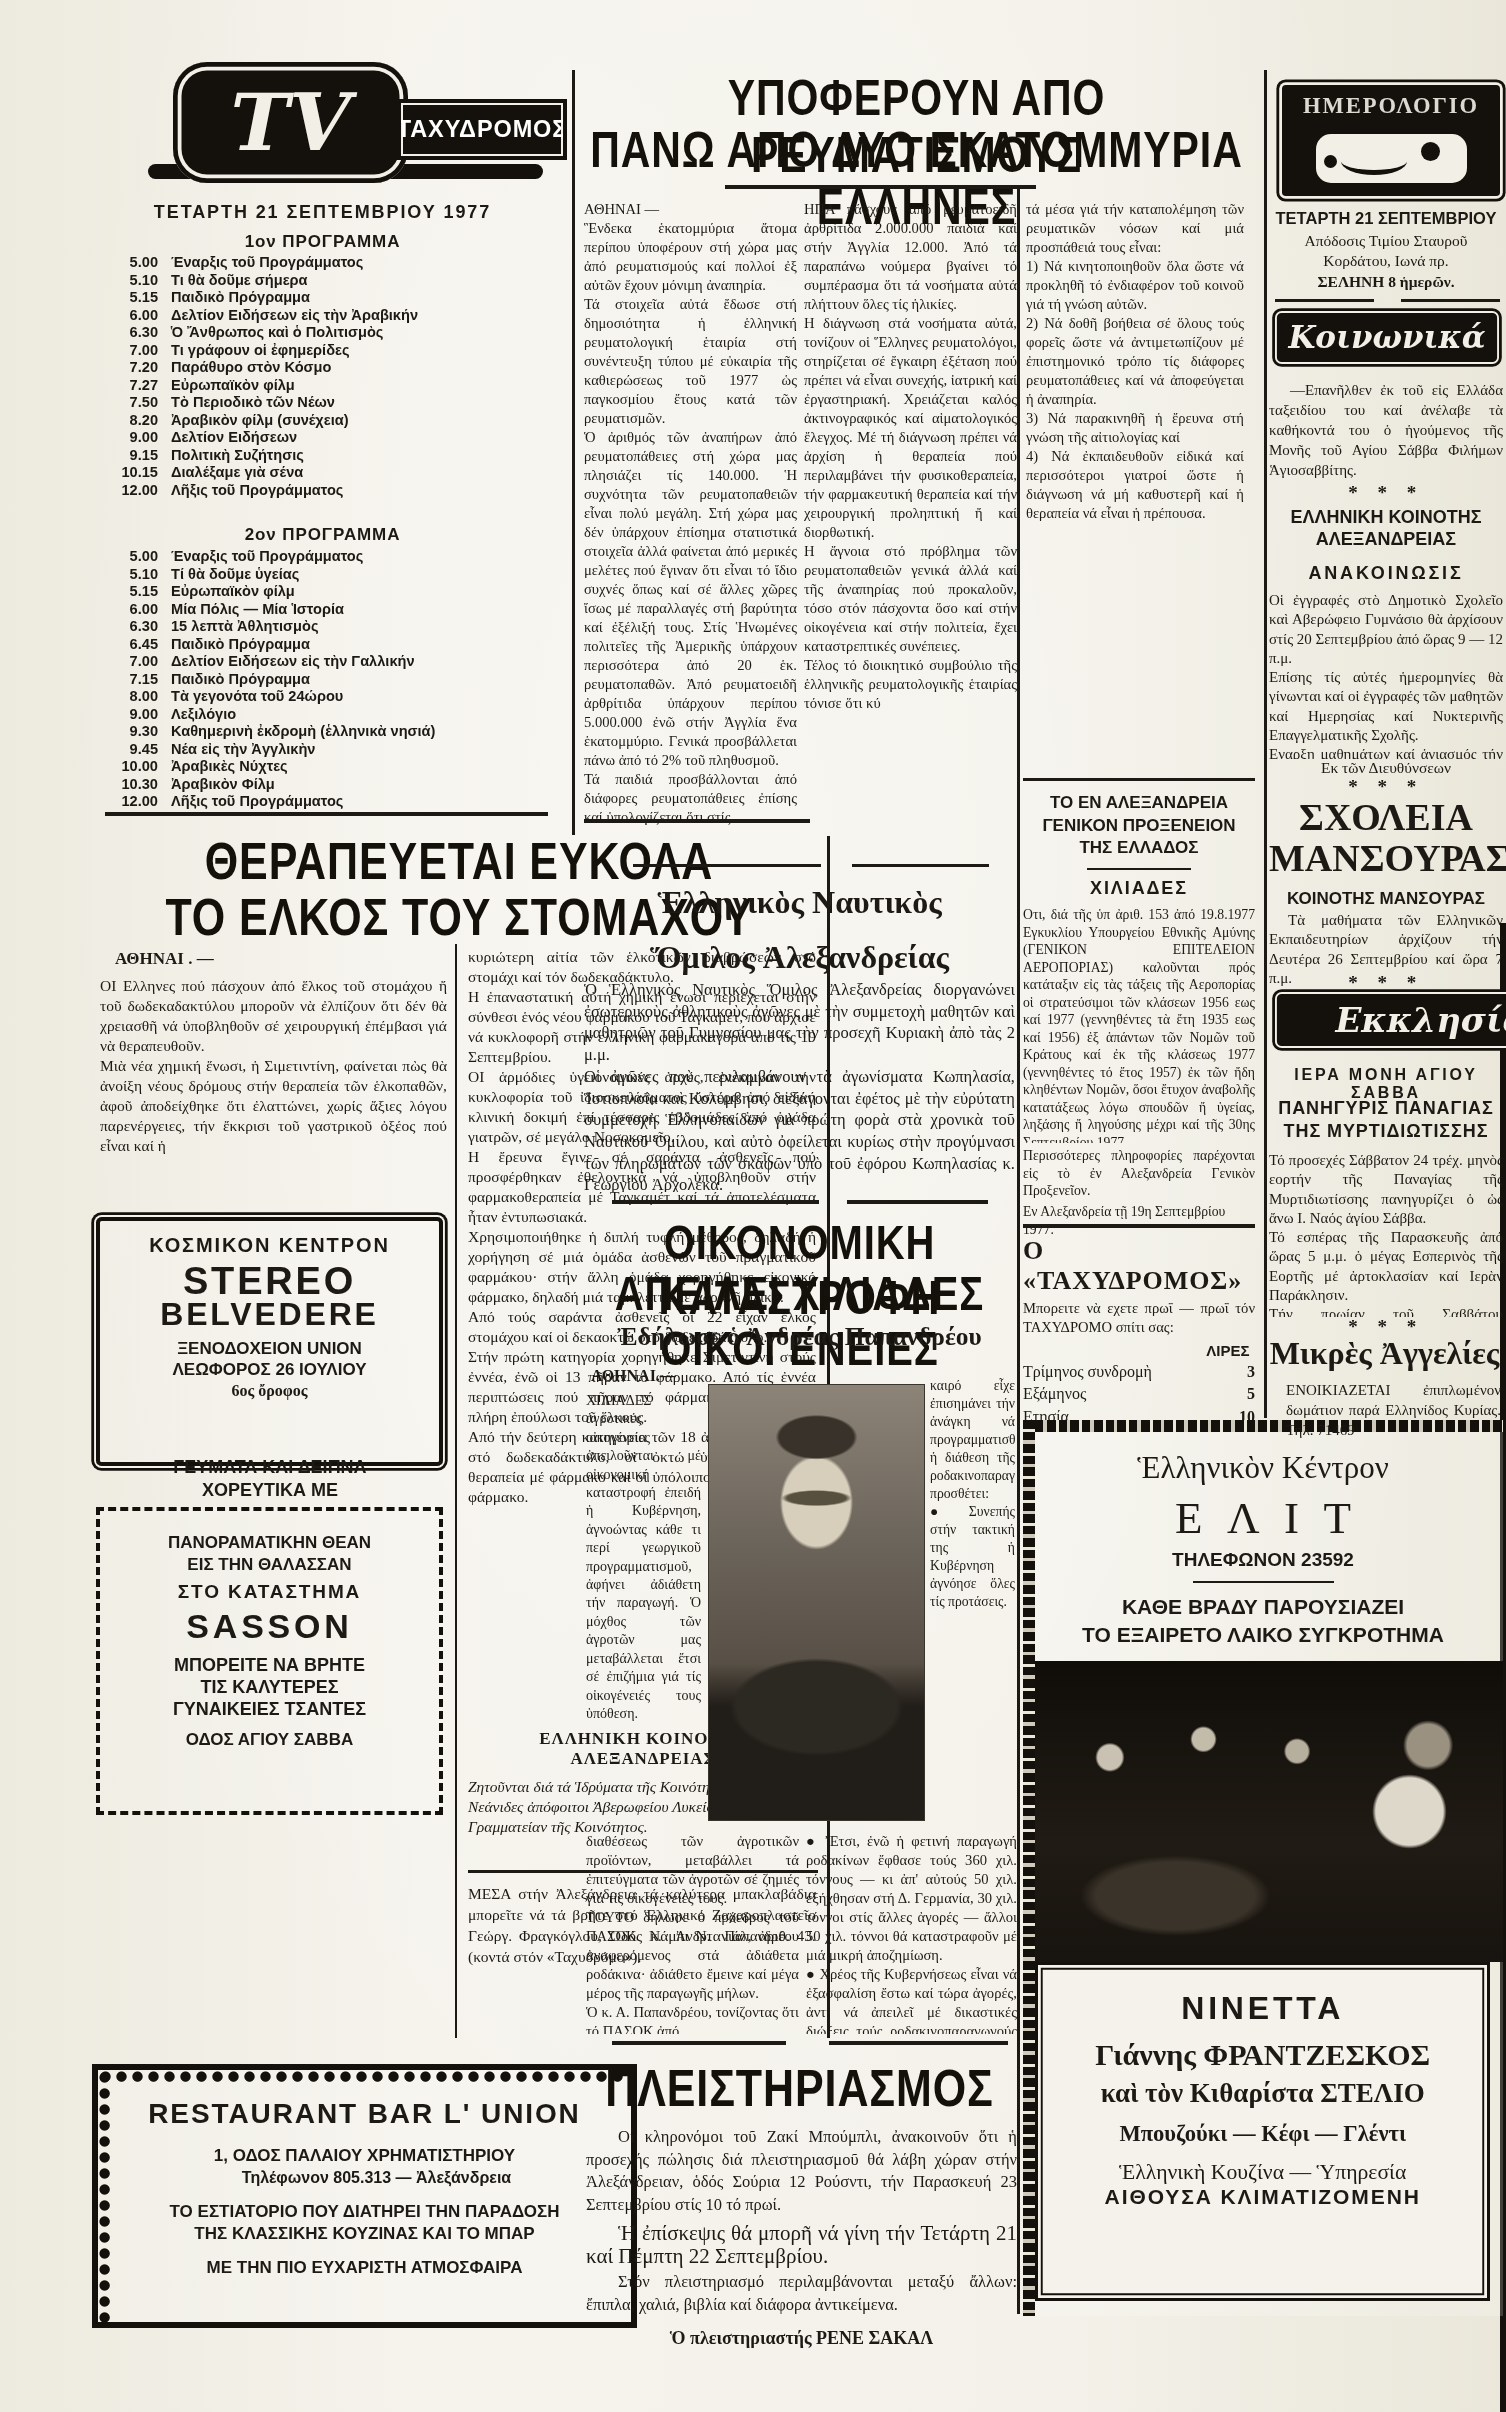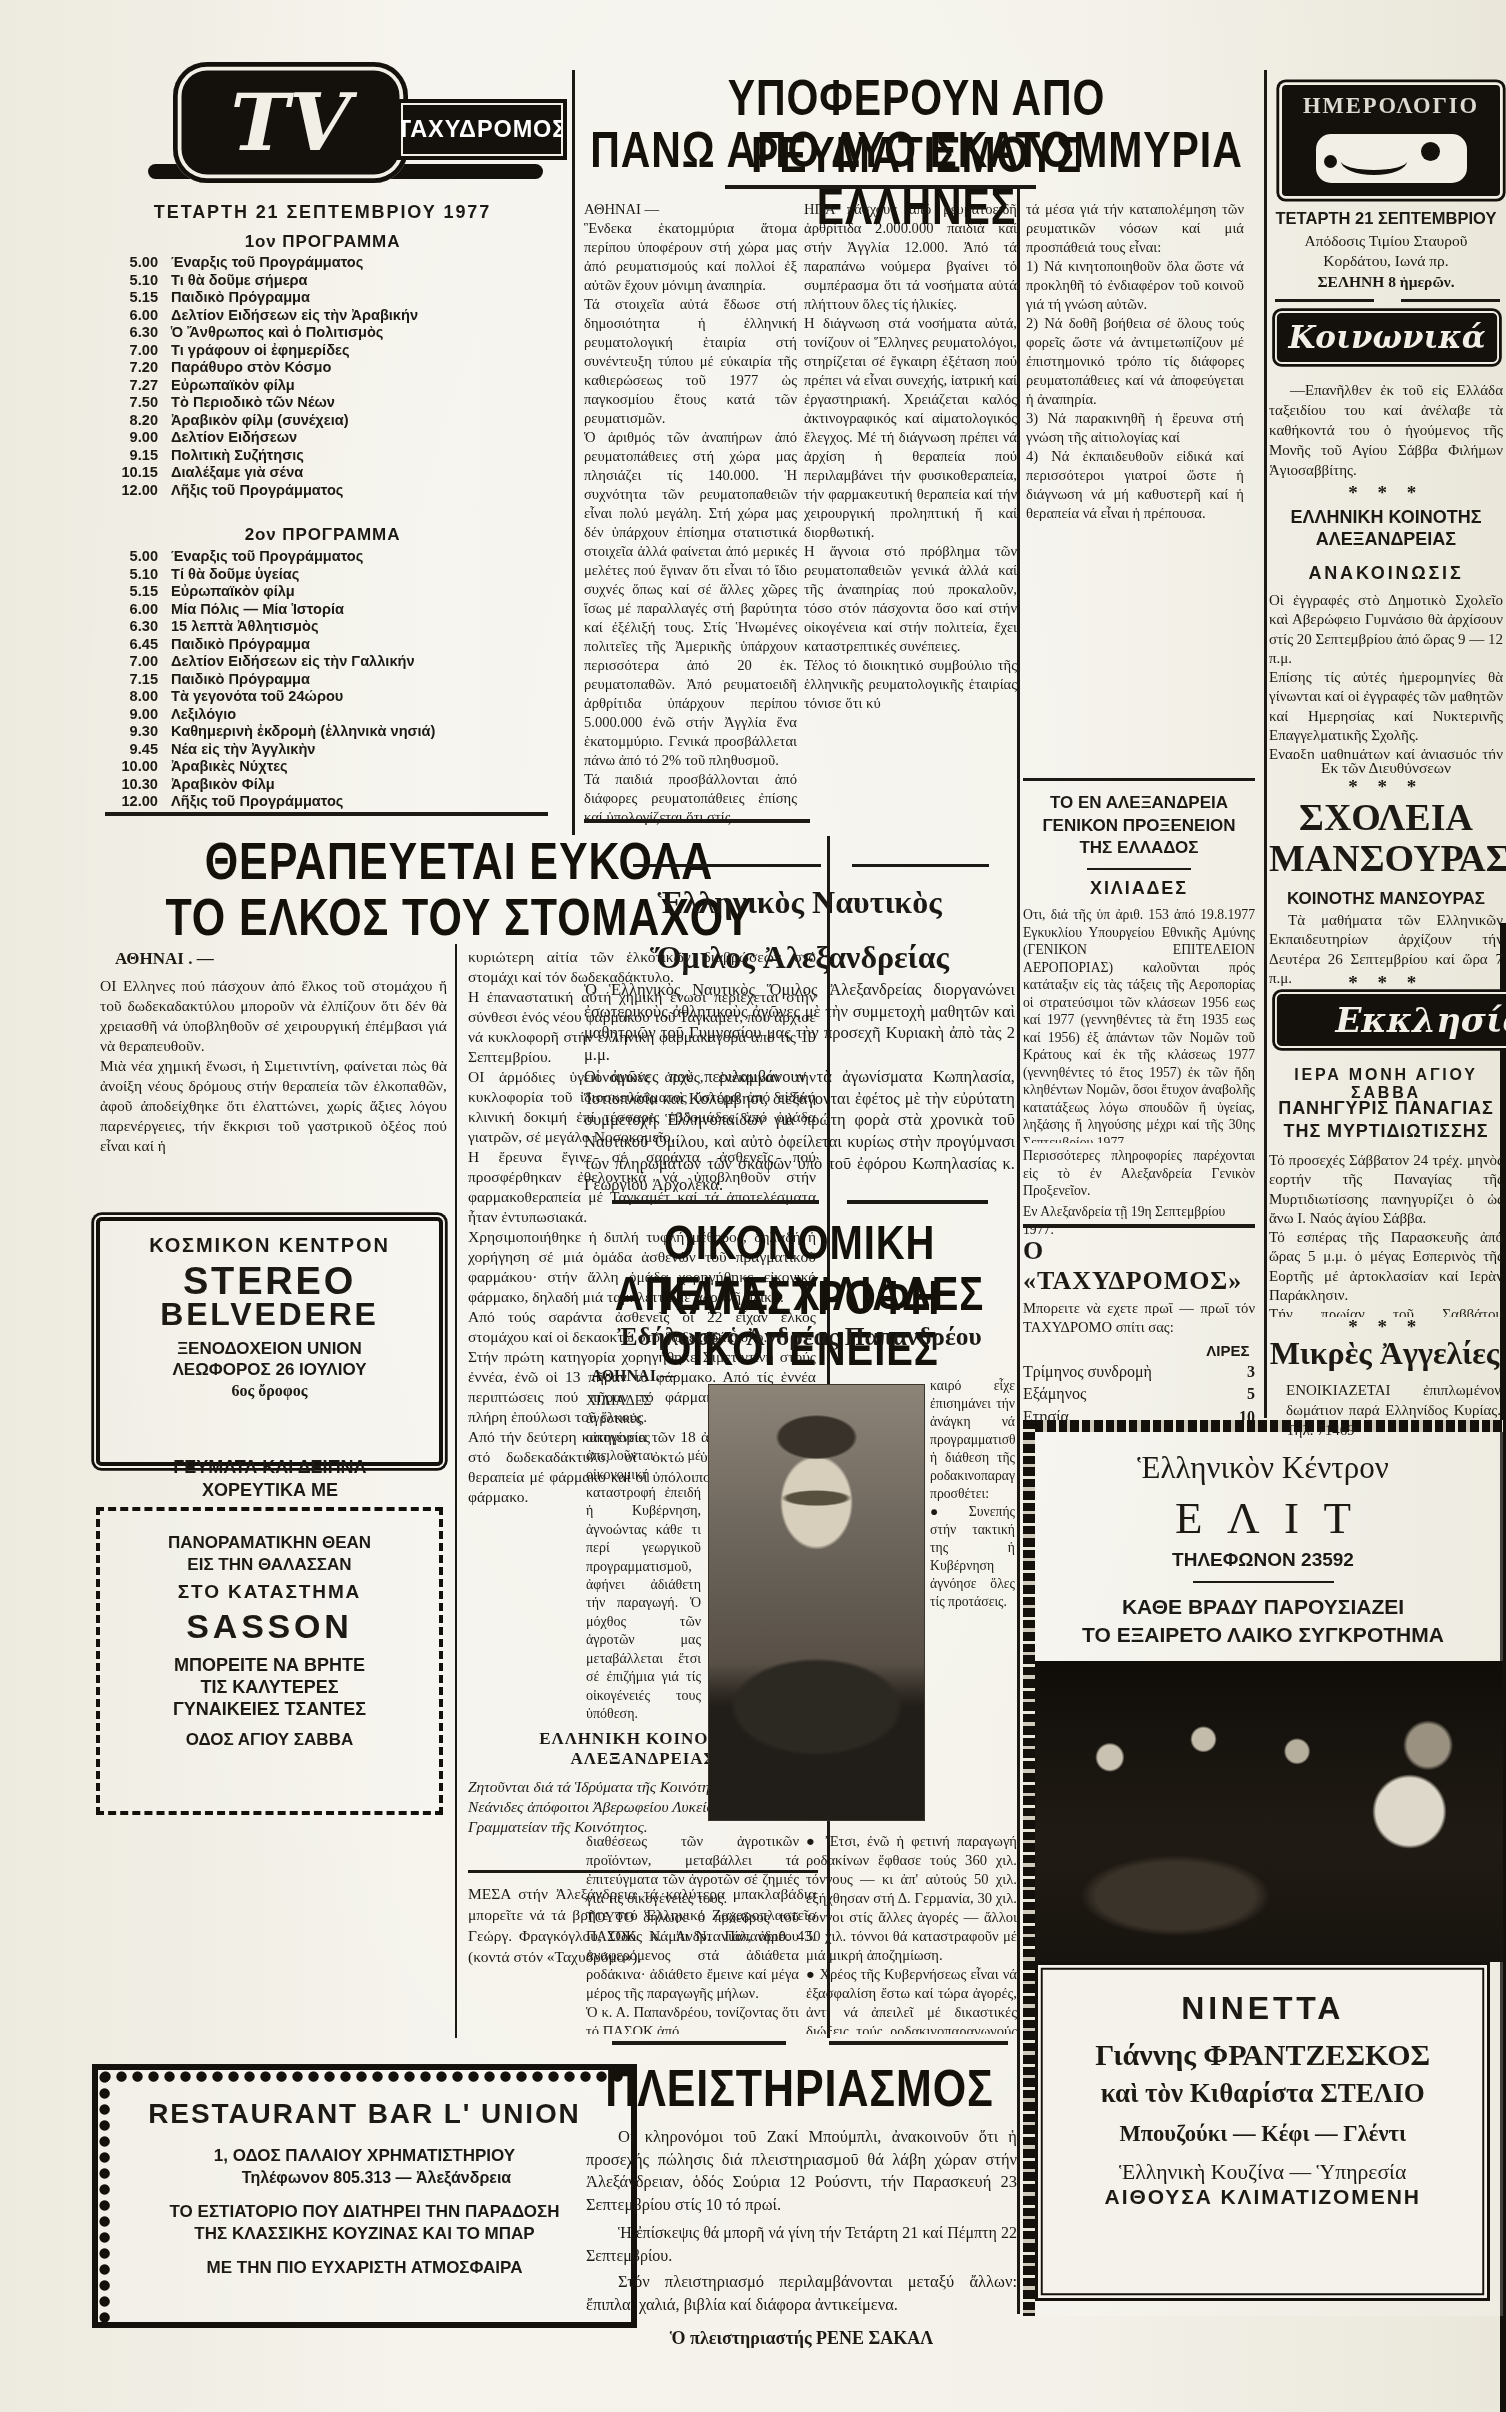--- a/index.html
+++ b/index.html
@@ -321,21 +321,21 @@
   <div class="abs serif just pre ovh" style="left:586px;top:1832px;width:213px;height:202px;font-size:14.6px;line-height:19px;">διαθέσεως τῶν ἀγροτικῶν προϊόντων, μεταβάλλει τά ἐπιτεύγματα τῶν ἀγροτῶν σέ ζημιές γιά τίς οἰκογένειές τους.
 ΤΟΥΤΟ δήλωσε ὁ πρόεδρος τοῦ ΠΑΣΟΚ κ. Ἀνδρ. Παπανδρέου ἀναφερόμενος στά ἀδιάθετα ροδάκινα· ἀδιάθετο ἔμεινε καί μέγα μέρος τῆς παραγωγῆς μήλων.
 Ὁ κ. Α. Παπανδρέου, τονίζοντας ὅτι τό ΠΑΣΟΚ ἀπό</div>
   <div class="abs serif just pre ovh" style="left:806px;top:1832px;width:211px;height:202px;font-size:14.6px;line-height:19px;">● Ἔτσι, ἐνῶ ἡ φετινή παραγωγή ροδακίνων ἔφθασε τούς 360 χιλ. τόννους — κι ἀπ' αὐτούς 50 χιλ. ἐξήχθησαν στή Δ. Γερμανία, 30 χιλ. τόννοι στίς ἄλλες ἀγορές — ἄλλοι 50 χιλ. τόννοι θά καταστραφοῦν μέ μιά μικρή ἀποζημίωση.
 ● Χρέος τῆς Κυβερνήσεως εἶναι νά ἐξασφαλίση ἔστω καί τώρα ἀγορές, ἀντί νά ἀπειλεῖ μέ δικαστικές διώξεις τούς ροδακινοπαραγωγούς πού κυριολεκτικά βρίσκονται σέ ἀπόγνωση.</div>
 
   <div class="hr" style="left:612px;top:2041px;width:174px;height:3.8px;"></div>
   <div class="hr" style="left:829px;top:2041px;width:179px;height:3.8px;"></div>
   <div class="abs ctr hl" style="left:582px;top:2058px;width:435px;font-size:43px;">ΠΛΕΙΣΤΗΡΙΑΣΜΟΣ</div>
   <div class="abs serif just" style="left:586px;top:2126px;width:431px;font-size:16.5px;line-height:22.6px;text-indent:32px;">Οἱ κληρονόμοι τοῦ Ζακί Μπούμπλι, ἀνακοινοῦν ὅτι ἡ προσεχής πώλησις διά πλειστηριασμοῦ θά λάβη χώραν στήν Ἀλεξάνδρειαν, ὁδός Σούρια 12 Ρούσντι, τήν Παρασκευή 23 Σεπτεμβρίου στίς 10 τό πρωί.</div>
-  <div class="abs serif just" style="left:586px;top:2222px;width:431px;font-size:16px;line-height:22.6px;text-indent:32px;">Ἡ ἐπίσκεψις θά μπορῆ νά γίνη τήν Τετάρτη 21 καί Πέμπτη 22 Σεπτεμβρίου.</div>
+  <div class="abs serif just" style="left:586px;top:2222px;width:431px;font-size:21px;line-height:22.6px;text-indent:32px;">Ἡ ἐπίσκεψις θά μπορῆ νά γίνη τήν Τετάρτη 21 καί Πέμπτη 22 Σεπτεμβρίου.</div>
   <div class="abs serif just" style="left:586px;top:2271px;width:431px;font-size:16.5px;line-height:22.6px;text-indent:32px;">Στόν πλειστηριασμό περιλαμβάνονται μεταξύ ἄλλων: ἔπιπλα, χαλιά, βιβλία καί διάφορα ἀντικείμενα.</div>
   <div class="abs serif b ctr" style="left:586px;top:2328px;width:431px;font-size:18px;">Ὁ πλειστηριαστής ΡΕΝΕ ΣΑΚΑΛ</div>
 
   <div class="abs" style="left:1023px;top:778px;width:232px;height:439px;border-top:3.8px solid #1d1a15;padding-top:11.3px;box-sizing:border-box;">
     <div class="sans b ctr" style="font-size:17px;line-height:22.6px;">ΤΟ ΕΝ ΑΛΕΞΑΝΔΡΕΙΑ</div>
     <div class="sans b ctr" style="font-size:17px;line-height:22.6px;">ΓΕΝΙΚΟΝ ΠΡΟΞΕΝΕΙΟΝ</div>
     <div class="sans b ctr" style="font-size:17px;line-height:22.6px;">ΤΗΣ ΕΛΛΑΔΟΣ</div>
     <div style="width:104px;height:2.8px;background:#1d1a15;margin:7.5px auto;"></div>
     <div class="sans b ctr" style="font-size:18px;letter-spacing:1.9px;margin:5.6px 0 7.5px;">ΧΙΛΙΑΔΕΣ</div>
     <div class="serif just pre ovh" style="height:237px;font-size:13.7px;line-height:17.5px;">Οτι, διά τῆς ὑπ ἀριθ. 153 ἀπό 19.8.1977 Εγκυκλίου Υπουργείου Εθνικῆς Αμύνης (ΓΕΝΙΚΟΝ ΕΠΙΤΕΛΕΙΟΝ ΑΕΡΟΠΟΡΙΑΣ) καλοῦνται πρός κατάταξιν εἰς τὰς τάξεις τῆς Αεροπορίας οἱ στρατεύσιμοι τῶν κλάσεων 1956 εως καί 1977 (γεννηθέντες τὰ ἔτη 1935 εως καί 1956) ἐξ ἁπάντων τῶν Νομῶν τοῦ Κράτους καί ἐκ τῆς κλάσεως 1977 (γεννηθέντες τό ἔτος 1957) ἐκ τῶν ἤδη κληθέντων Νομῶν, ὅσοι ἔτυχον ἀναβολῆς κατατάξεως λόγω σπουδῶν ἤ ὑγείας, ληξάσης ἤ ληγούσης μέχρι καί τῆς 30ης Σεπτεμβρίου 1977.</div>

